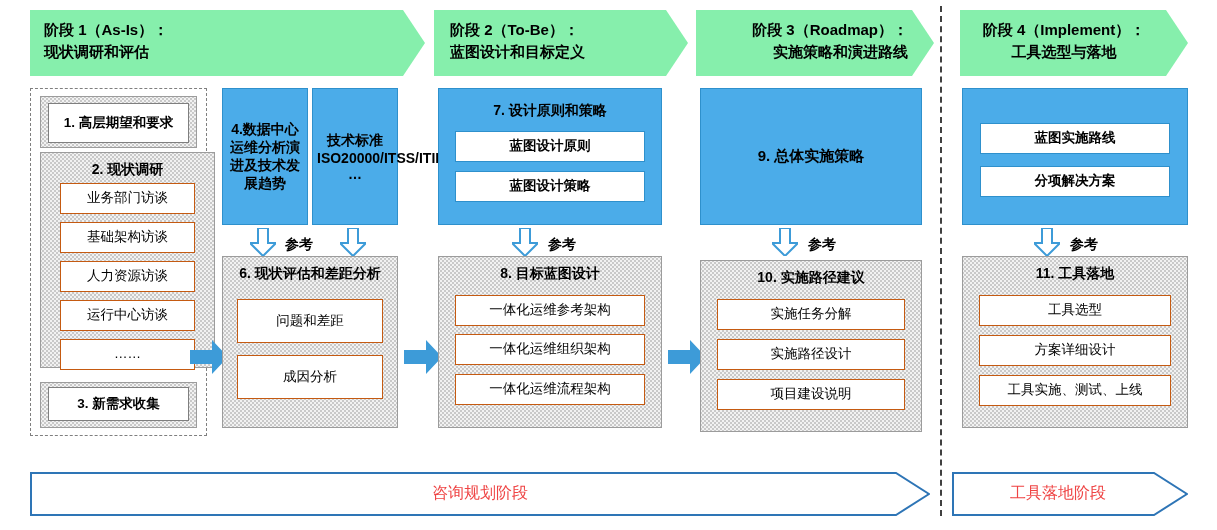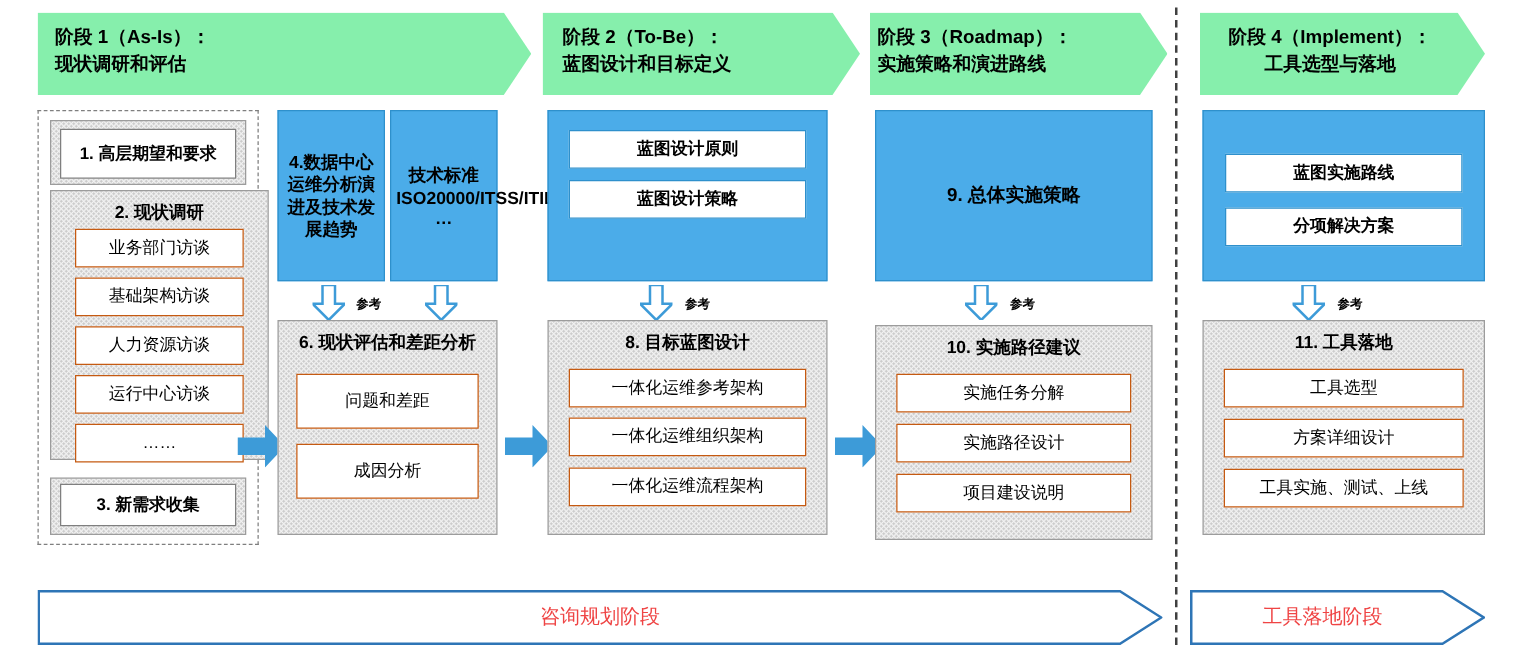--- a/index.html
+++ b/index.html
@@ -85,21 +85,21 @@
   .item.blue-brd{border-color:#2E90CC;}
 
   
   .rarrow{position:absolute;}
   .rarrow svg{display:block;}
 
   
   .darrow{position:absolute;}
   .ref{
     position:absolute;
-    font-size:10px;
+    font-size:14px;
     font-weight:bold;
     color:#000;
   }
 
   
   .longarrow{position:absolute;}
   .longarrow .lbl{
     position:absolute;
     width:100%;
     text-align:center;
@@ -123,21 +123,21 @@
   <div class="banner" style="left:30px;top:10px;width:395px;height:66px;">
     <div>阶段 1（As-Is）：</div>
     <div>现状调研和评估</div>
   </div>
 
   <div class="banner" style="left:434px;top:10px;width:254px;height:66px;padding-left:16px;">
     <div>阶段 2（To-Be）：</div>
     <div>蓝图设计和目标定义</div>
   </div>
 
-  <div class="banner" style="left:696px;top:10px;width:238px;height:66px;text-align:left;padding-left:6px;">
+  <div class="banner" style="left:696px;top:10px;width:238px;height:66px;text-align:right;padding-left:6px;">
     <div>阶段 3（Roadmap）：</div>
     <div>实施策略和演进路线</div>
   </div>
 
   <div class="banner" style="left:960px;top:10px;width:228px;height:66px;text-align:center;padding-left:6px;">
     <div>阶段 4（Implement）：</div>
     <div>工具选型与落地</div>
   </div>
 
   <div class="dotted" style="left:30px;top:88px;width:177px;height:348px;"></div>
@@ -190,20 +190,21 @@
     <div class="item tall" style="width:146px;margin-top:12px;">成因分析</div>
   </div>
 
   <div class="rarrow" style="left:404px;top:340px;">
     <svg width="38" height="34" viewBox="0 0 38 34">
         <polygon points="0,10 22,10 22,0 38,17 22,34 22,24 0,24" fill="#3D9BD8"></polygon>
       </svg>
   </div>
 
   <div class="blue" style="left:438px;top:88px;width:224px;height:137px;display:block;">
+    <div class="hdr" style="padding-top:9px;">7. 设计原则和策略</div>
     <div class="item blue-brd" style="width:190px;margin-top:11px;">蓝图设计原则</div>
     <div class="item blue-brd" style="width:190px;margin-top:9px;">蓝图设计策略</div>
   </div>
 
   <div class="darrow" style="left:512px;top:228px;">
     <svg width="26" height="28" viewBox="0 0 26 28">
         <polygon points="8,0 18,0 18,15 26,15 13,28 0,15 8,15" fill="#ffffff" stroke="#3D9BD8" stroke-width="2"></polygon>
       </svg>
   </div>
   <div class="ref" style="left:548px;top:236px;">参考</div>

